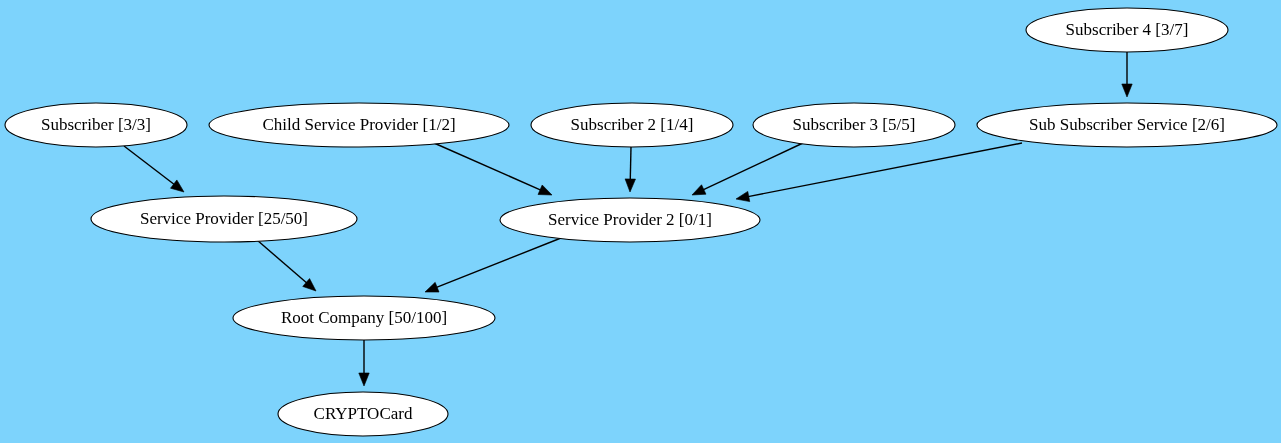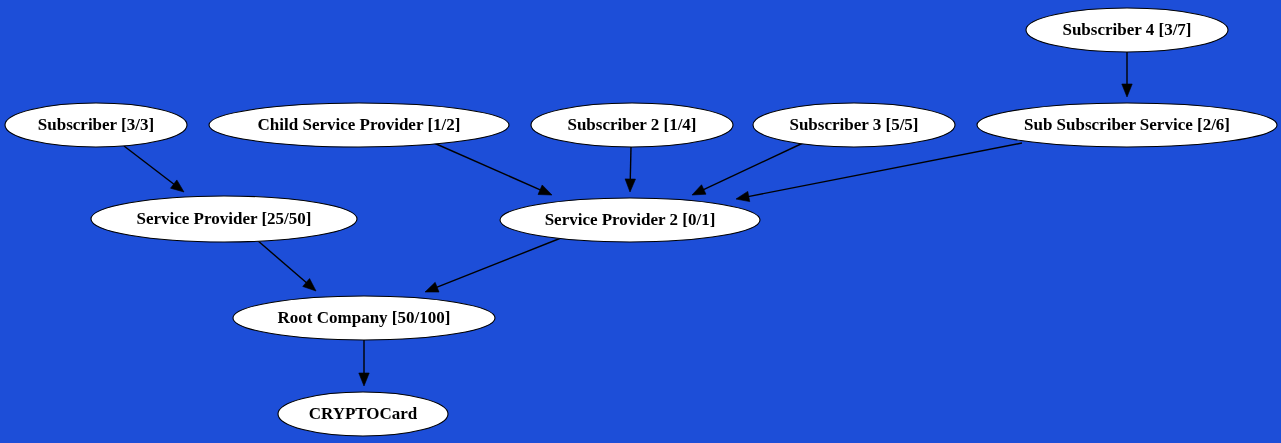--- a/index.html
+++ b/index.html
@@ -7,23 +7,22 @@
     padding: 0;
     background: #ffffff;
   }
   body {
     font-family: "Liberation Serif", "DejaVu Serif", serif;
   }
   #graph-canvas {
     position: relative;
     width: 1281px;
     height: 443px;
-    background: #1d4ed8;
+    background: #7dd3fc;
     overflow: hidden;
-    font-weight: bold;
   }
   #graph-svg {
     position: absolute;
     left: 0;
     top: 0;
     width: 1281px;
     height: 443px;
     display: block;
   }
   .node-ellipse {

